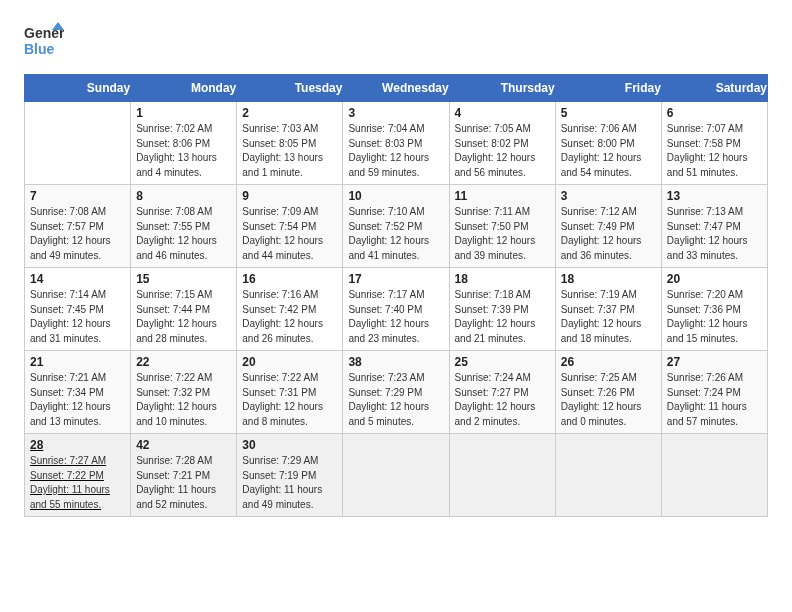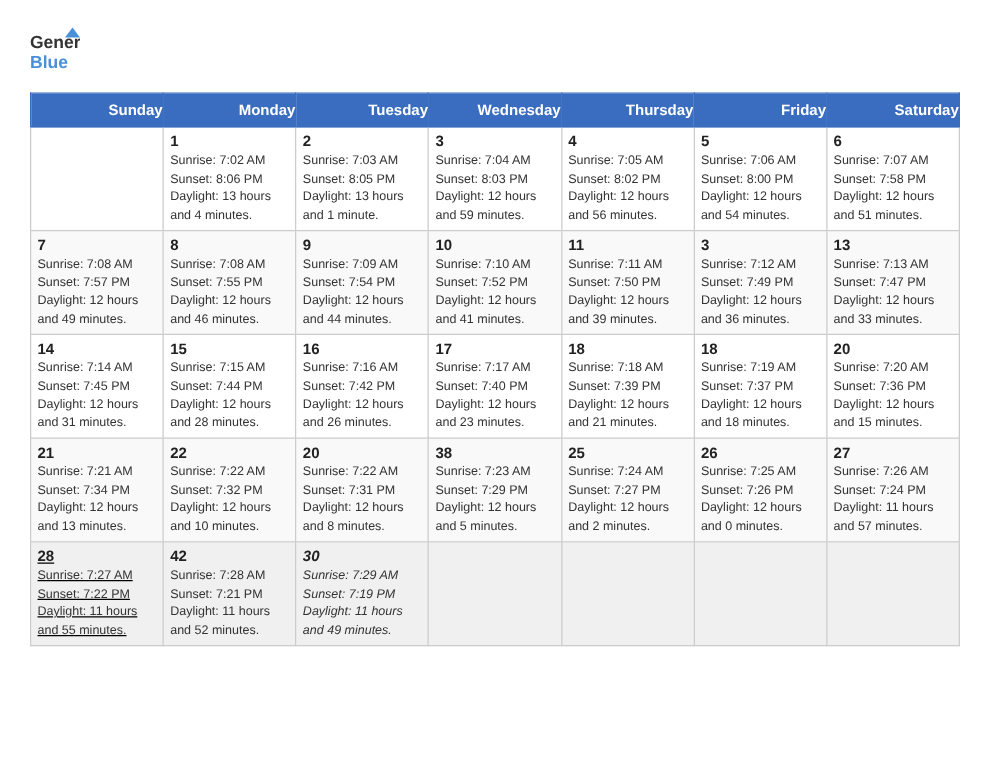--- a/index.html
+++ b/index.html
@@ -234,21 +234,21 @@
       </tr>
       <tr>
         <td style="background: rgb(240, 240, 240); text-decoration: underline;">
           <span class="day-number">28</span>
           <div class="day-info">Sunrise: 7:27 AM<br>Sunset: 7:22 PM<br>Daylight: 11 hours<br>and 55 minutes.</div>
         </td>
         <td style="background: rgb(240, 240, 240);">
           <span class="day-number">42</span>
           <div class="day-info">Sunrise: 7:28 AM<br>Sunset: 7:21 PM<br>Daylight: 11 hours<br>and 52 minutes.</div>
         </td>
-        <td style="background: rgb(240, 240, 240); font-style: italic;">
+        <td style="background: rgb(240, 240, 240);">
           <span class="day-number">30</span>
           <div class="day-info">Sunrise: 7:29 AM<br>Sunset: 7:19 PM<br>Daylight: 11 hours<br>and 49 minutes.</div>
         </td>
         <td class="empty-cell" style="background: rgb(240, 240, 240);"></td>
         <td class="empty-cell" style="background: rgb(240, 240, 240);"></td>
         <td class="empty-cell" style="background: rgb(240, 240, 240);"></td>
         <td class="empty-cell" style="background: rgb(240, 240, 240);"></td>
       </tr>
     </tbody>
 </table>

